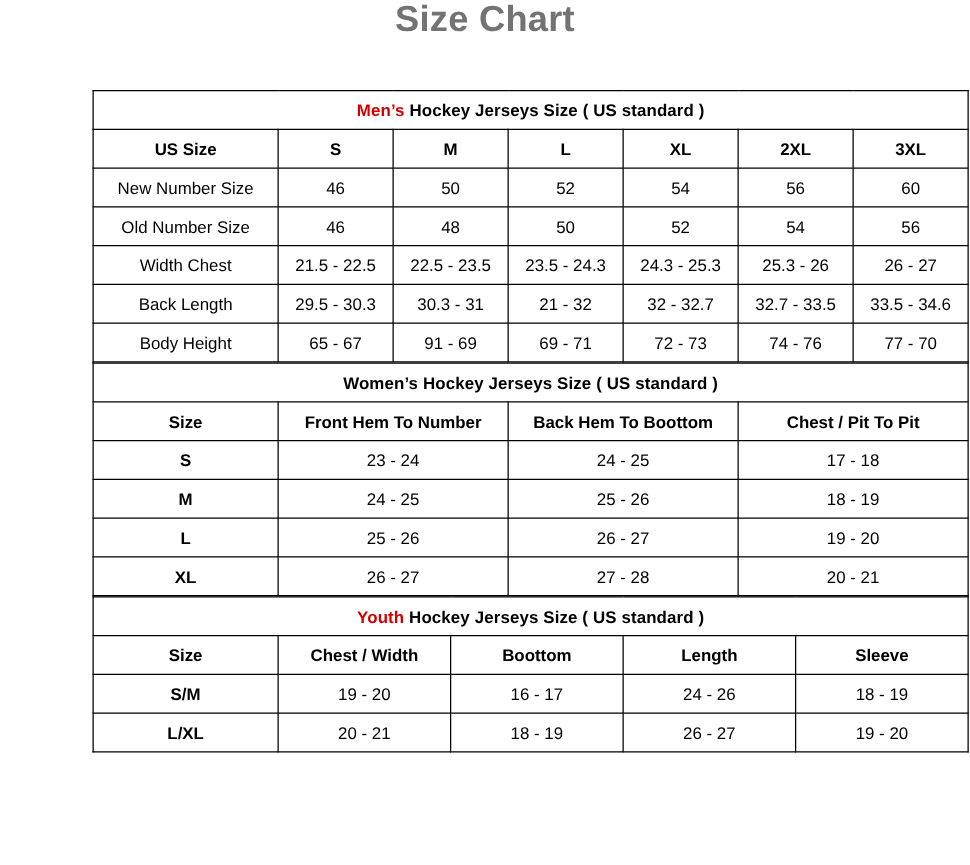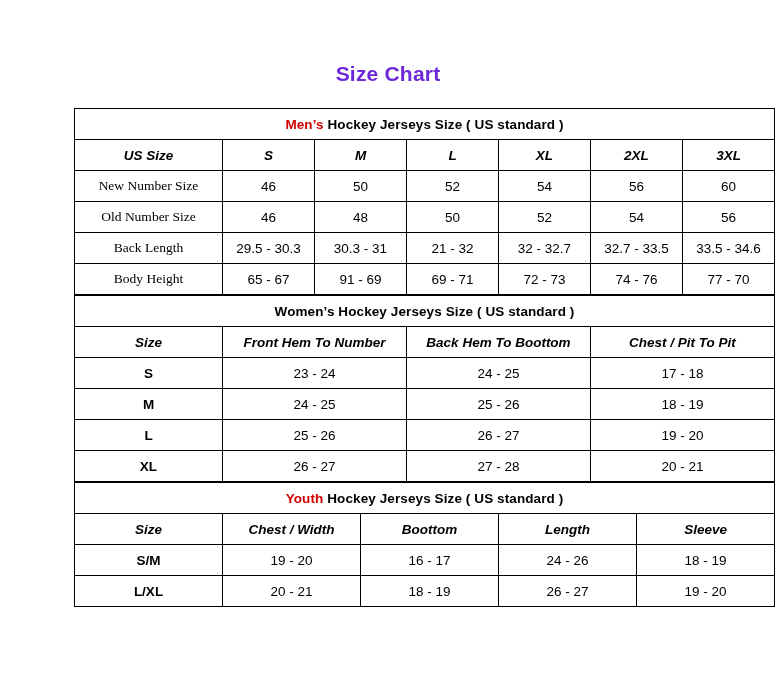--- a/index.html
+++ b/index.html
@@ -15,28 +15,27 @@
     position: relative;
   }
   .page {
     width: 776px;
     height: 692px;
     position: relative;
     box-sizing: border-box;
   }
   .title {
     text-align: center;
-    color: #6d28d9;
-    font-size: 21px;
-    font-weight: bold;
-    padding-top: 62px;
+    color: #737373;
+    font-size: 29px;
+    font-weight: bold;
     letter-spacing: 0.2px;
   }
   .chart-wrap {
-    margin: 22px 38px 0 38px;
+    margin: 39px 38px 0 38px;
     padding-left: 36px;
   }
   table.chart {
     border-collapse: collapse;
     width: 700px;
     table-layout: fixed;
   }
   table.chart td {
     border: 1px solid #000000;
     text-align: center;
@@ -52,25 +51,23 @@
     font-size: 15px;
     height: 30px;
     letter-spacing: 0.1px;
   }
   td.banner .accent-men { color: #d40000; }
   td.banner .accent-women { color: #000000; }
   td.banner .accent-youth { color: #d40000; }
   td.hdr {
     font-weight: bold;
     font-size: 13.5px;
-    font-style: italic;
   }
   td.rowlabel {
     font-size: 13.5px;
-    font-family: Liberation Serif, serif;
   }
   td.sizecell {
     font-weight: bold;
   }
 </style>
 </head>
 <body>
 
 <div class="page">
 
@@ -111,20 +108,29 @@
           <td>60</td>
         </tr>
         <tr>
           <td class="rowlabel">Old Number Size</td>
           <td>46</td>
           <td>48</td>
           <td>50</td>
           <td>52</td>
           <td>54</td>
           <td>56</td>
+        </tr>
+        <tr>
+          <td class="rowlabel">Width Chest</td>
+          <td>21.5 - 22.5</td>
+          <td>22.5 - 23.5</td>
+          <td>23.5 - 24.3</td>
+          <td>24.3 - 25.3</td>
+          <td>25.3 - 26</td>
+          <td>26 - 27</td>
         </tr>
         <tr>
           <td class="rowlabel">Back Length</td>
           <td>29.5 - 30.3</td>
           <td>30.3 - 31</td>
           <td>21 - 32</td>
           <td>32 - 32.7</td>
           <td>32.7 - 33.5</td>
           <td>33.5 - 34.6</td>
         </tr>

